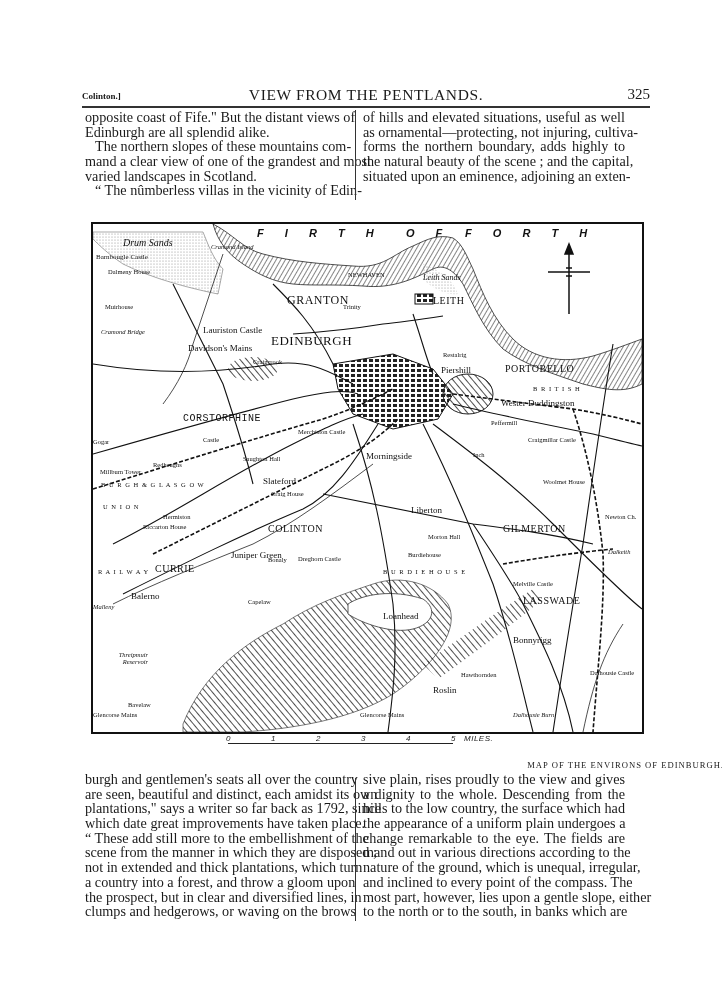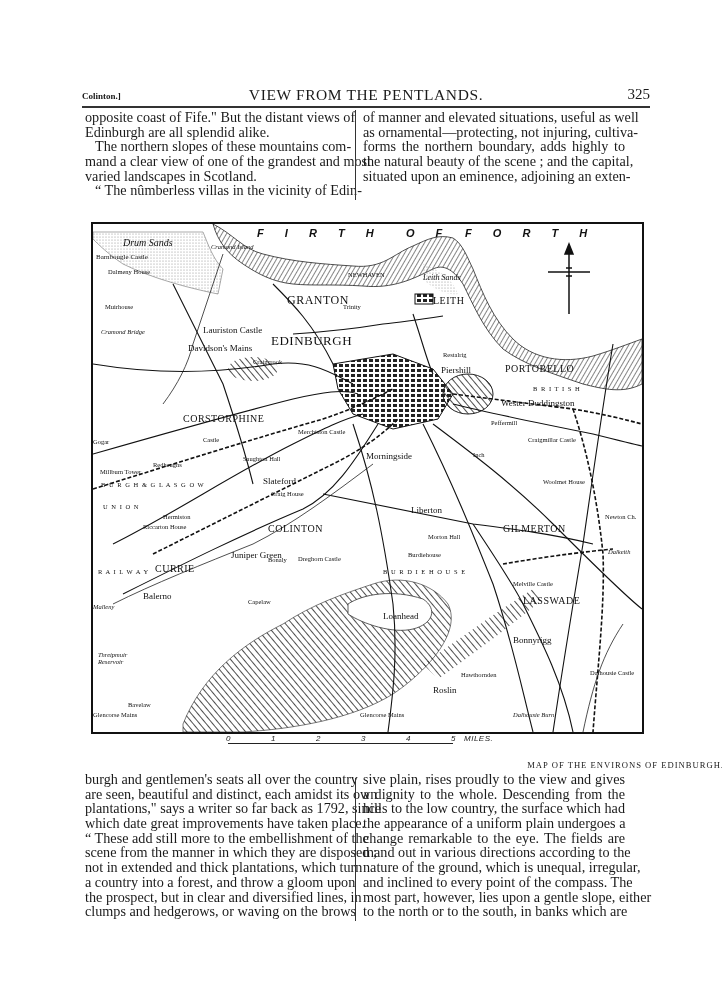--- a/index.html
+++ b/index.html
@@ -29,21 +29,21 @@
   .col-rule-bot { position: absolute; left: 355px; top: 778px; width: 1.3px; height: 143px; background: #333; }
 
   
   .map-frame { position: absolute; left: 91px; top: 222px; width: 549px; height: 508px; border: 2px solid #111; background: #fff; overflow: hidden; }
   .map-frame svg { position: absolute; left: 0; top: 0; }
   .map-label { position: absolute; font-family: "Liberation Serif", serif; color: #111; white-space: nowrap; line-height: 1; }
   .ml-town { font-size: 13px; letter-spacing: 0.5px; }
   .ml-small { font-size: 6.5px; }
   .ml-mid { font-size: 9px; }
   .ml-sea { font-size: 11px; font-style: italic; font-weight: bold; letter-spacing: 9px; font-family: "Liberation Sans", sans-serif; }
-  .ml-italic { font-style: italic; }
+  .ml-italic { font-style: italic; text-align: right; }
 
   
   .scale { position: absolute; left: 228px; top: 734px; width: 280px; height: 22px; }
   .scale-line { position: absolute; left: 0; top: 9px; width: 225px; height: 1.3px; background: #222; }
   .scale-tick { position: absolute; top: 0; font-size: 8px; font-style: italic; font-family: "Liberation Sans", sans-serif; }
   .scale-unit { position: absolute; left: 236px; top: 0; font-size: 8px; font-style: italic; font-family: "Liberation Sans", sans-serif; letter-spacing: 0.5px; }
   .caption { position: absolute; left: 2px; width: 722px; top: 748px; text-align: right; font-size: 8.6px; letter-spacing: 1px; margin-top: 12px; }
 </style>
 </head>
 <body>
@@ -60,21 +60,21 @@
   <div class="col col-top-left">
     <span class="line">opposite coast of Fife."  But the distant views of</span>
     <span class="line last">Edinburgh are all splendid alike.</span>
     <span class="line indent">The northern slopes of these mountains com-</span>
     <span class="line">mand a clear view of one of the grandest and most</span>
     <span class="line last">varied landscapes in Scotland.</span>
     <span class="line indent">“ The nûmberless villas in the vicinity of Edin-</span>
   </div>
   <div class="col-rule-top"></div>
   <div class="col col-top-right">
-    <span class="line">of manner and elevated situations, useful as well</span>
+    <span class="line">of hills and elevated situations, useful as well</span>
     <span class="line">as ornamental—protecting, not injuring, cultiva-</span>
     <span class="line">forms the northern boundary, adds highly to</span>
     <span class="line">the natural beauty of the scene ; and the capital,</span>
     <span class="line">situated upon an eminence, adjoining an exten-</span>
   </div>
 
   <div class="map-frame">
     <svg width="549" height="508" viewBox="0 0 549 508">
       <defs>
         <pattern id="hatch" width="4" height="4" patternUnits="userSpaceOnUse" patternTransform="rotate(30)">
@@ -167,21 +167,21 @@
     <span class="map-label ml-small" style="left:250px; top:80px;">Trinity</span>
     <span class="map-label ml-small ml-italic" style="left:330px; top:50px; font-size:8px;">Leith Sands</span>
     <span class="map-label ml-town" style="left:340px; top:72px; font-size:10px;">LEITH</span>
     <span class="map-label ml-town" style="left:178px; top:110px;">EDINBURGH</span>
     <span class="map-label ml-mid" style="left:110px; top:102px;">Lauriston Castle</span>
     <span class="map-label ml-mid" style="left:95px; top:120px;">Davidson's Mains</span>
     <span class="map-label ml-town" style="left:412px; top:140px; font-size:10px;">PORTOBELLO</span>
     <span class="map-label ml-small" style="left:350px; top:128px;">Restalrig</span>
     <span class="map-label ml-mid" style="left:348px; top:142px;">Piershill</span>
     <span class="map-label ml-small" style="left:160px; top:135px;">Craigcrook</span>
-    <span class="map-label ml-town" style="left:90px; top:190px; font-size:10px;">CORSTORPHINE</span>
+    <span class="map-label ml-town" style="left:90px; top:190px; font-size:10px;font-family:Liberation Mono, monospace;">CORSTORPHINE</span>
     <span class="map-label ml-small" style="left:110px; top:213px;">Castle</span>
     <span class="map-label ml-small" style="left:0px; top:215px;">Gogar</span>
     <span class="map-label ml-small" style="left:7px; top:245px;">Millburn Tower</span>
     <span class="map-label ml-small" style="left:60px; top:238px;">Redheughs</span>
     <span class="map-label ml-small" style="left:8px; top:258px; letter-spacing:1px;">B U R G H  &amp;  G L A S G O W</span>
     <span class="map-label ml-small" style="left:10px; top:280px; letter-spacing:1px;">U N I O N</span>
     <span class="map-label ml-small" style="left:70px; top:290px;">Hermiston</span>
     <span class="map-label ml-small" style="left:150px; top:232px;">Saughton Hall</span>
     <span class="map-label ml-small" style="left:205px; top:205px;">Merchiston Castle</span>
     <span class="map-label ml-mid" style="left:170px; top:253px;">Slateford</span>
@@ -200,21 +200,21 @@
     <span class="map-label ml-town" style="left:175px; top:300px; font-size:10px;">COLINTON</span>
     <span class="map-label ml-small" style="left:335px; top:310px;">Morton Hall</span>
     <span class="map-label ml-small" style="left:315px; top:328px;">Burdiehouse</span>
     <span class="map-label ml-small" style="left:290px; top:345px; letter-spacing:1px;">B U R D I E H O U S E</span>
     <span class="map-label ml-mid" style="left:138px; top:327px;">Juniper Green</span>
     <span class="map-label ml-small" style="left:175px; top:333px;">Bonaly</span>
     <span class="map-label ml-small" style="left:205px; top:332px;">Dreghorn Castle</span>
     <span class="map-label ml-town" style="left:62px; top:340px; font-size:10px;">CURRIE</span>
     <span class="map-label ml-small" style="left:5px; top:345px; letter-spacing:1px;">R A I L W A Y</span>
     <span class="map-label ml-small" style="left:50px; top:300px;">Riccarton House</span>
-    <span class="map-label ml-mid" style="left:50px; top:368px;font-family:Liberation Serif, serif;">Balerno</span>
+    <span class="map-label ml-mid" style="left:38px; top:368px;font-family:Liberation Serif, serif;">Balerno</span>
     <span class="map-label ml-small ml-italic" style="left:0px; top:380px;">Malleny</span>
     <span class="map-label ml-small" style="left:155px; top:375px;">Capelaw</span>
     <span class="map-label ml-small ml-italic" style="left:5px; top:428px; width:50px; white-space:normal;">Threipmuir Reservoir</span>
     <span class="map-label ml-small" style="left:35px; top:478px;">Bavelaw</span>
     <span class="map-label ml-small" style="left:267px; top:488px;">Glencorse Mains</span>
     <span class="map-label ml-mid" style="left:290px; top:388px;">Loanhead</span>
     <span class="map-label ml-town" style="left:430px; top:372px; font-size:10px;">LASSWADE</span>
     <span class="map-label ml-small" style="left:420px; top:357px;">Melville Castle</span>
     <span class="map-label ml-mid" style="left:420px; top:412px;">Bonnyrigg</span>
     <span class="map-label ml-small" style="left:368px; top:448px;">Hawthornden</span>

